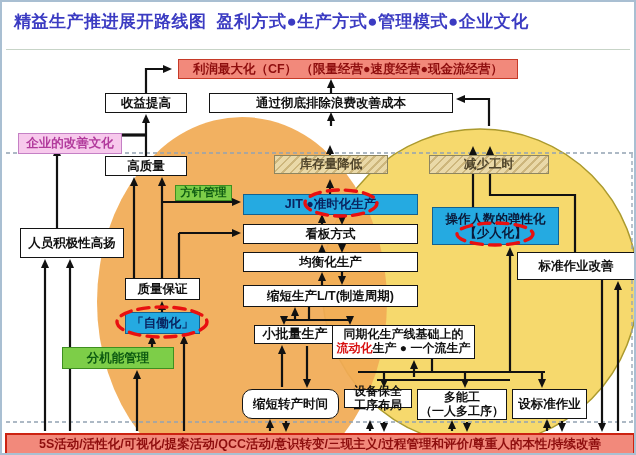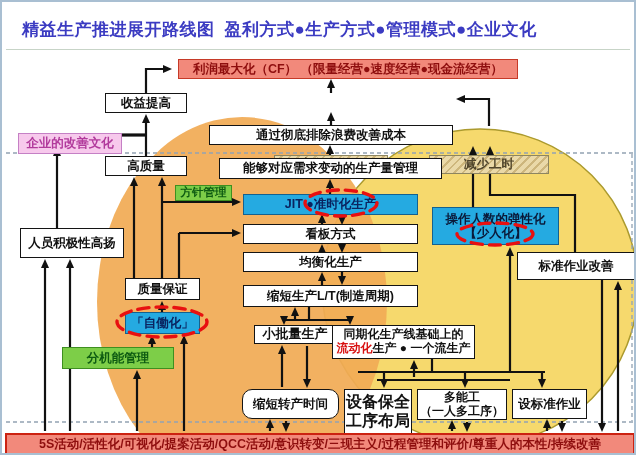--- a/index.html
+++ b/index.html
@@ -2,21 +2,21 @@
 <html style="--title_text: #3b3bc2; --salmon_bg: #f2897b; --salmon_border: #c63a28; --dark_red_text: #8e0e0e; --blue_bg: #25aae1; --green_bg: #7dce48; --green_border: #3e8f20; --green_text: #0e5c12; --pink_bg: #f7c9ec; --pink_border: #c580c5; --pink_text: #b23a9c; --hatch_bg: #ead9a8; --hatch_line: #cdb67c; --ellipse_orange: #f1ab55; --ellipse_yellow: #f6d96d; --annotation_red: #e81010; --arrow: #111111;"><head>
 <meta charset="utf-8">
 <style>
   html,body{margin:0;padding:0;background:#e8e8e8;}
   .stage{
     position:relative;width:636px;height:455px;background:#ffffff;
     border:2px solid #a9bfd2;box-sizing:border-box;overflow:hidden;
     font-family:"Liberation Sans","DejaVu Sans",sans-serif;
   }
   .title{
-    position:absolute;left:12px;top:8px;width:612px;margin:8px;
+    position:absolute;left:12px;top:8px;width:612px;margin:0;
     font-size:17px;font-weight:bold;color:var(--title_text,#3b3bc2);
     white-space:nowrap;letter-spacing:.5px;
   }
   .title .sub{margin-left:10px;}
   .title-rule{position:absolute;left:4px;right:4px;top:47px;height:0;
     border-top:1px solid #c7d4c7;}
   svg.layer{position:absolute;left:0;top:0;pointer-events:none;}
   .arrow{stroke:var(--arrow,#111);stroke-width:2.2;fill:none;}
   .thick{stroke-width:3.2;}
   .dash{stroke:#93a3b3;stroke-width:1.3;fill:none;stroke-dasharray:4 3;}
@@ -137,47 +137,46 @@
       <path class="arrow" d="M182,429 V337" marker-end="url(#ah)"></path>
       <path class="arrow" d="M135,429 V372" marker-end="url(#ah)"></path>
     </g>
   </svg>
 
   <h1 class="title"><span>精益生产推进展开路线图</span><span class="sub">盈利方式●生产方式●管理模式●企业文化</span></h1>
   <div class="title-rule"></div>
 
   <div class="node red" style="left:176px;top:57px;width:340px;height:20px;">利润最大化（CF） （限量经营●速度经营●现金流经营）</div>
   <div class="node" style="left:103px;top:91px;width:82px;height:20px;">收益提高</div>
-  <div class="node" style="left:207px;top:91px;width:244px;height:20px;margin-top:32px;">通过彻底排除浪费改善成本</div>
+  <div class="node" style="left:207px;top:91px;width:244px;height:20px;">通过彻底排除浪费改善成本</div>
   <div class="node pink" style="left:16px;top:123px;width:104px;height:21px;margin-top:8px;">企业的改善文化</div>
   <div class="node hatch" style="left:272px;top:124px;width:114px;height:19px;">库存量降低</div>
   <div class="node hatch" style="left:427px;top:124px;width:120px;height:19px;">减少工时</div>
   <div class="node" style="left:103px;top:154px;width:82px;height:20px;">高质量</div>
-  <div class="node" style="left:217px;top:156px;width:223px;height:21px;">能够对应需求变动的生产量管理</div>
   <div class="node green sm" style="left:173px;top:183px;width:57px;height:16px;">方针管理</div>
   <div class="node blue" style="left:241px;top:192px;width:175px;height:21px;">JIT ●准时化生产</div>
   <div class="node blue" style="left:430px;top:205px;width:127px;height:38px;color:#0a1a3a;">
     <span>操作人数的弹性化</span>
     <span>【少人化】</span>
   </div>
   <div class="node" style="left:241px;top:250px;width:175px;height:20px;">均衡化生产</div>
   <div class="node" style="left:241px;top:222px;width:175px;height:20px;">看板方式</div>
   <div class="node" style="left:241px;top:283px;width:175px;height:22px;">缩短生产L/T(制造周期)</div>
   <div class="node" style="left:18px;top:226px;width:104px;height:30px;">人员积极性高扬</div>
   <div class="node" style="left:123px;top:276px;width:75px;height:22px;">质量保证</div>
   <div class="node blue" style="left:123px;top:310px;width:75px;height:22px;">「自働化」</div>
   <div class="node green" style="left:60px;top:345px;width:112px;height:22px;">分机能管理</div>
   <div class="node" style="left:252px;top:323px;width:82px;height:19px;font-size:13px;">小批量生产</div>
   <div class="node" style="left:330px;top:323px;width:143px;height:34px;font-size:12px;">
     <span>同期化生产线基础上的</span>
     <span><span class="red-word">流动化</span><span>生产 ● 一个流生产</span></span>
   </div>
   <div class="node" style="left:515px;top:250px;width:118px;height:28px;">标准作业改善</div>
   <div class="node" style="left:240px;top:387px;width:97px;height:30px;border-radius:10px;">缩短转产时间</div>
-  <div class="node" style="left:342px;top:387px;width:68px;height:45px;font-size:16px;">
+  <div class="node" style="left:342px;top:387px;width:68px;height:19px;font-size:12px;">
     <span>设备保全</span>
     <span>工序布局</span>
   </div>
   <div class="node" style="left:415px;top:387px;width:90px;height:31px;font-size:12px;">
     <span>多能工</span>
     <span>（一人多工序）</span>
   </div>
   <div class="node" style="left:510px;top:387px;width:75px;height:30px;">设标准作业</div>
 
   <div class="footer-bar">5S活动/活性化/可视化/提案活动/QCC活动/意识转变/三现主义/过程管理和评价/尊重人的本性/持续改善</div>

